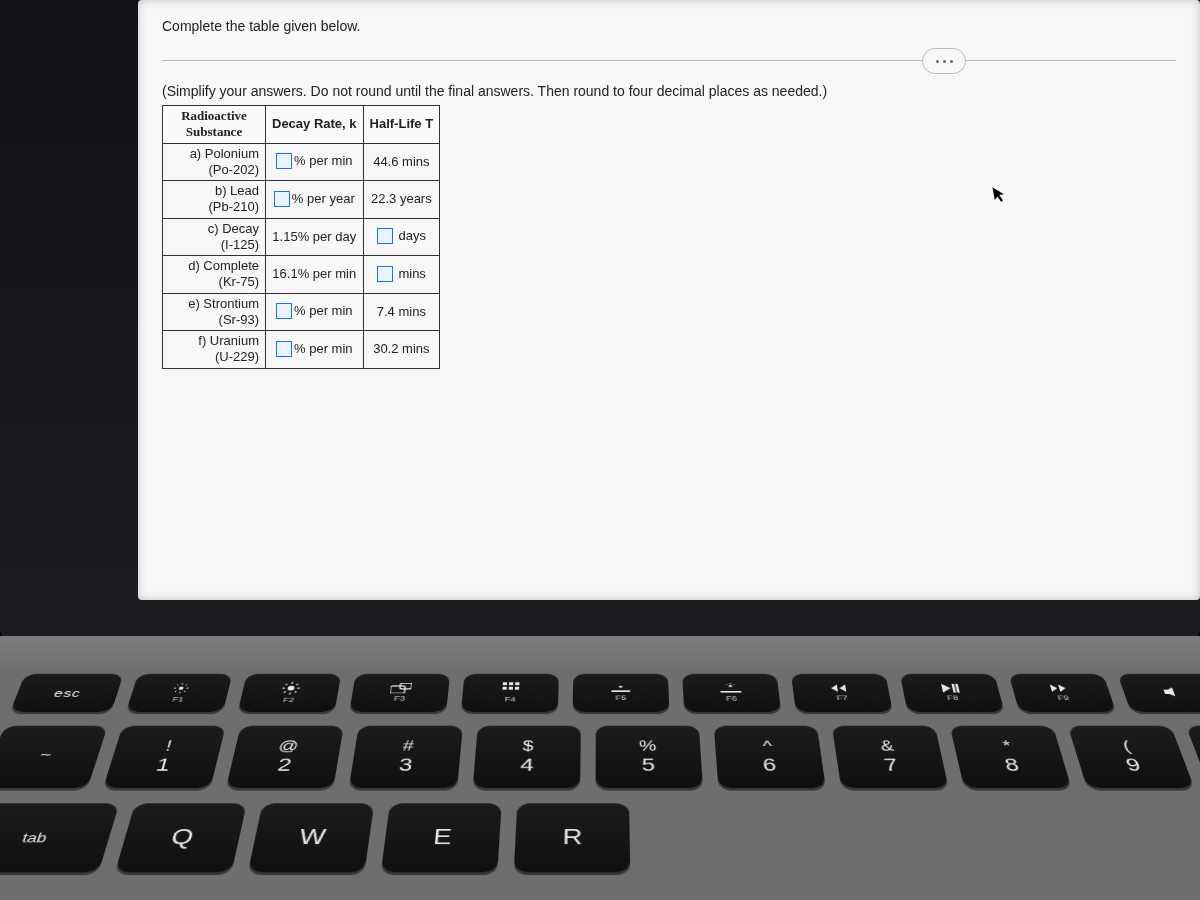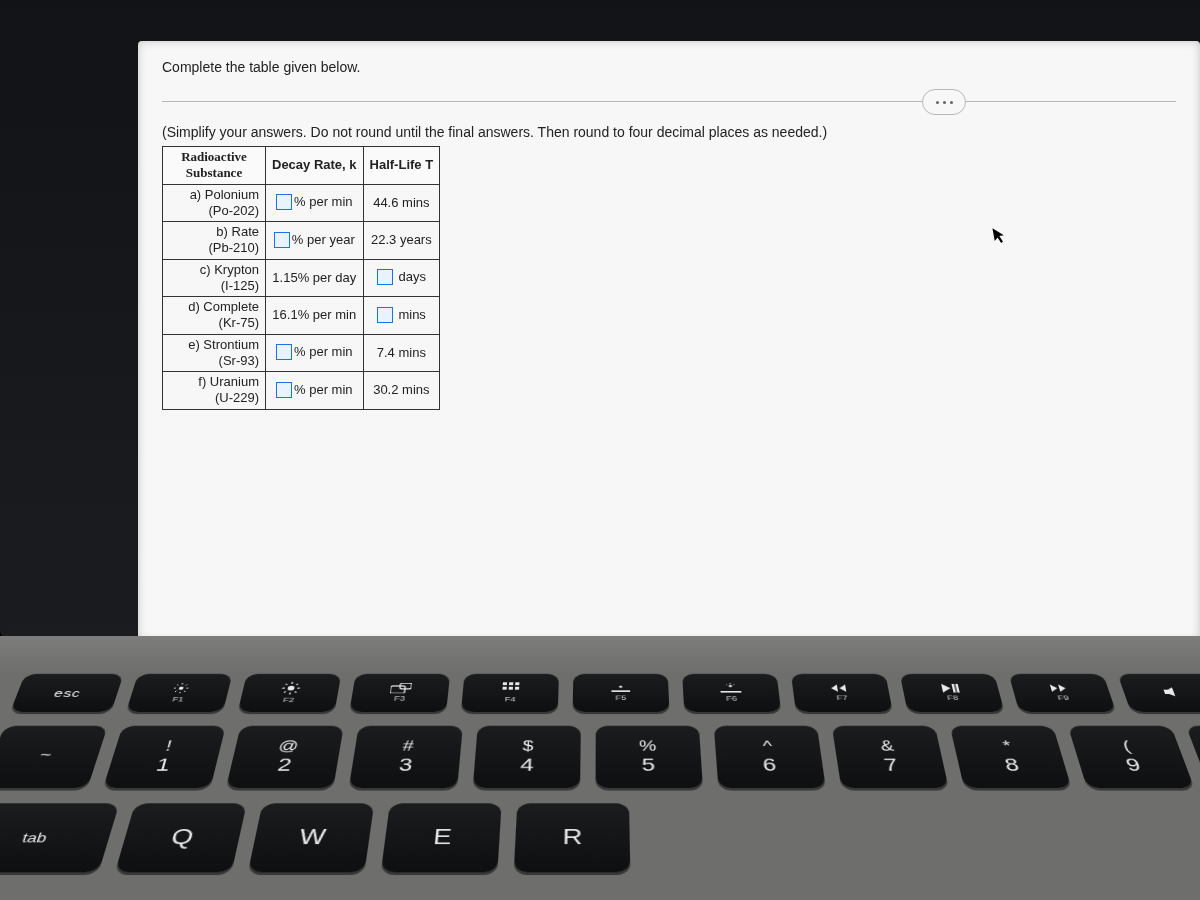--- a/index.html
+++ b/index.html
@@ -24,21 +24,20 @@
     position: absolute;
     left: 138px;
     top: 0;
     width: 1062px;
     height: 600px;
     background: #f7f7f7;
     color: #222;
     border-radius: 4px;
     box-shadow: inset 0 0 10px rgba(0,0,0,.2);
     overflow: hidden;
-    margin-top: 41px;
   }
   .page {
     padding: 18px 24px;
     font-size: 14px;
   }
   .page-title {
     margin-bottom: 26px;
   }
   .rule-wrap {
     position: relative;
@@ -196,26 +195,26 @@
             <th>Half-Life T</th>
           </tr>
         </thead>
         <tbody id="decay-body">
             <tr>
               <td class="name"><span>a) Polonium</span><span class="sub">(Po-202)</span></td>
               <td><span class="blank"></span><span>% per min</span></td>
               <td><span>44.6 mins</span></td>
             </tr>
             <tr>
-              <td class="name"><span>b) Rate</span><span class="sub">(Pb-210)</span></td>
+              <td class="name"><span>b) Lead</span><span class="sub">(Pb-210)</span></td>
               <td><span class="blank"></span><span>% per year</span></td>
               <td><span>22.3 years</span></td>
             </tr>
             <tr>
-              <td class="name"><span>c) Krypton</span><span class="sub">(I-125)</span></td>
+              <td class="name"><span>c) Decay</span><span class="sub">(I-125)</span></td>
               <td><span>1.15% per day</span></td>
               <td><span class="blank"></span> <span>days</span></td>
             </tr>
             <tr>
               <td class="name"><span>d) Complete</span><span class="sub">(Kr-75)</span></td>
               <td><span>16.1% per min</span></td>
               <td><span class="blank"></span> <span>mins</span></td>
             </tr>
             <tr>
               <td class="name"><span>e) Strontium</span><span class="sub">(Sr-93)</span></td>

